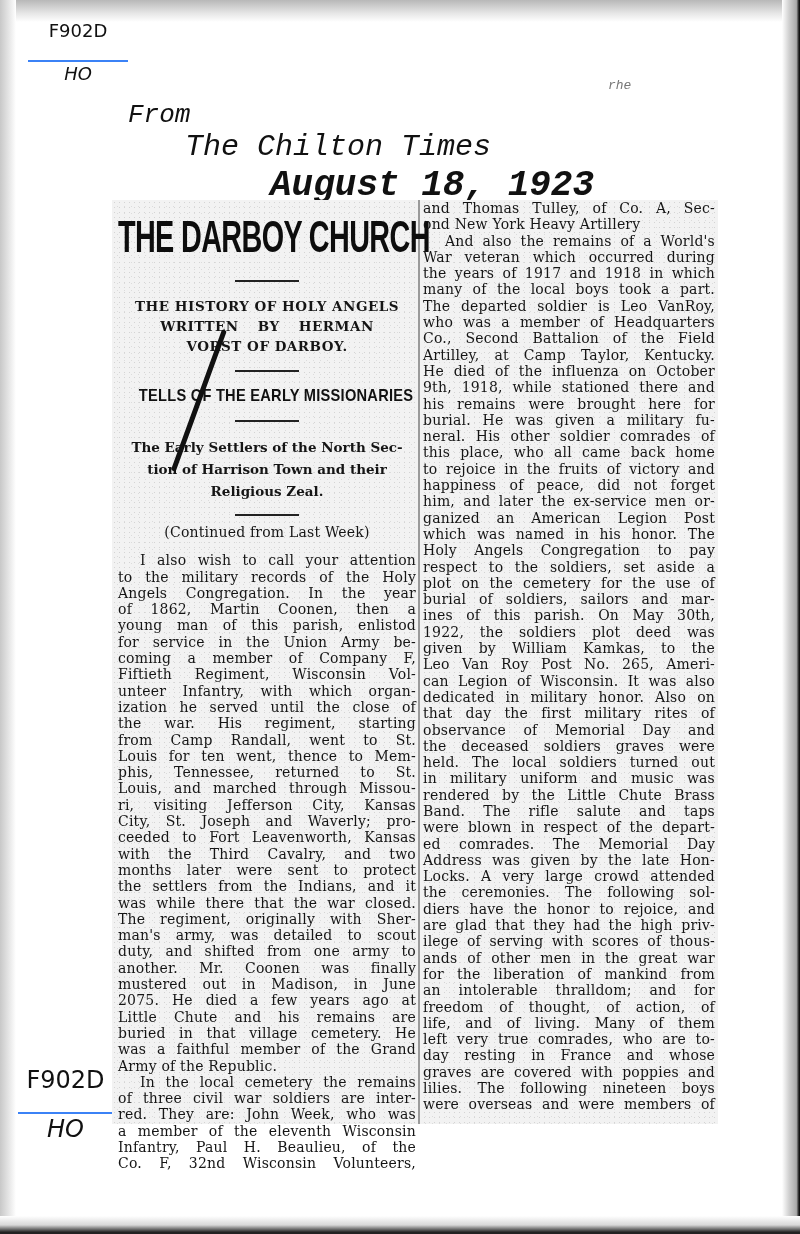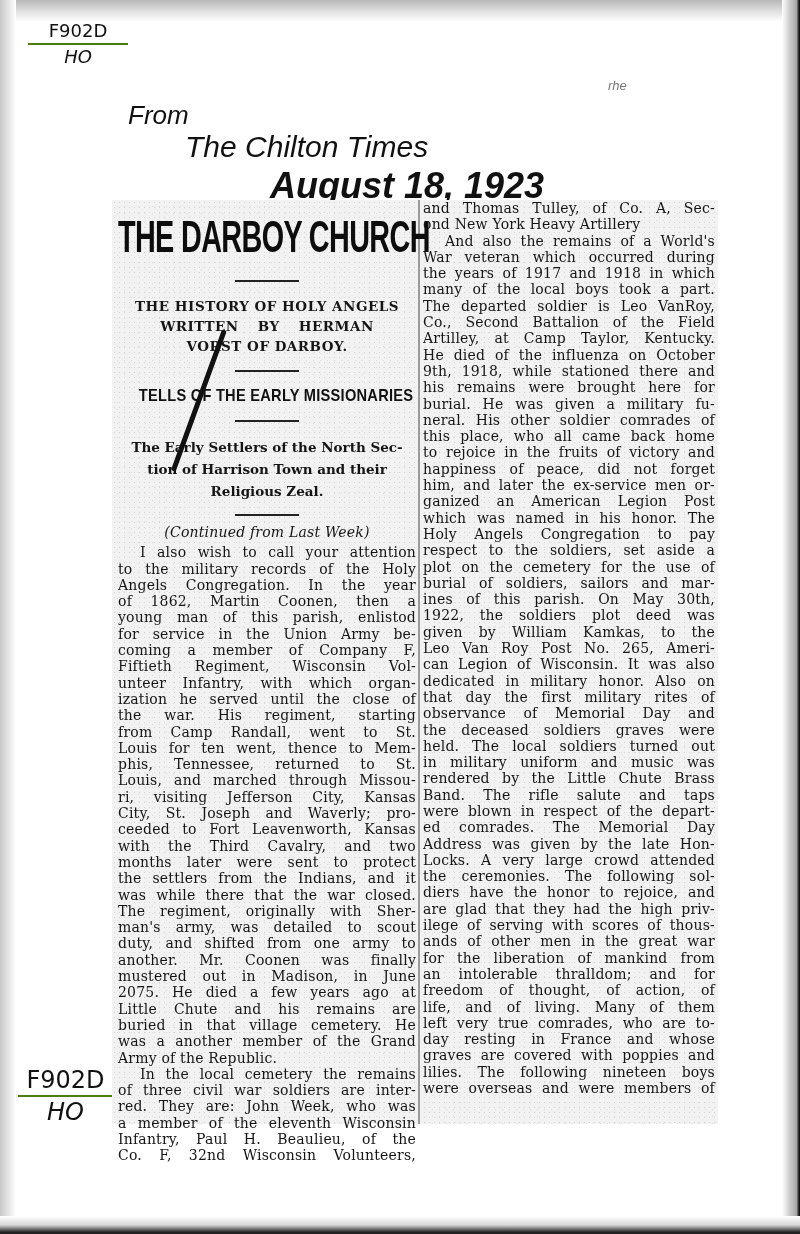--- a/index.html
+++ b/index.html
@@ -18,28 +18,28 @@
   }
   .page-edge-right {
     position: absolute; right: 0; top: 0; width: 18px; height: 1234px;
     background: linear-gradient(90deg, #ffffff, #cfcfcf 40%, #a9a9a9 80%, #111 95%);
   }
   .page-edge-bottom {
     position: absolute; left: 0; bottom: 0; width: 800px; height: 18px;
     background: linear-gradient(#ffffff, #d8d8d8 50%, #222 90%);
   }
   .hand {
-    position: absolute; font-family: Liberation Sans, sans-serif; font-style: italic;
+    position: absolute; font-family: Liberation Mono, monospace; font-style: italic;
     color: #111; white-space: nowrap;
   }
   .catalog {
     position: absolute; font-family: "DejaVu Sans", sans-serif; color: #111;
     text-align: center; line-height: 1;
   }
-  .catalog .num { display: block; padding-bottom: 3px; border-bottom: 2px solid #4d7c0f; }
+  .catalog .num { display: block; padding-bottom: 20px; border-bottom: 2px solid #3b82f6; }
   .catalog .sub { display: block; padding-top: 3px; font-style: italic; }
 
   .clipping {
     position: absolute; left: 112px; top: 200px; width: 606px; height: 924px;
     background: #f2f2f2;
     background-image:
       radial-gradient(#d4d4d4 0.7px, transparent 0.8px),
       radial-gradient(#dcdcdc 0.6px, transparent 0.7px);
     background-size: 5px 5px, 7px 7px;
     background-position: 0 0, 2px 3px;
@@ -120,21 +120,21 @@
   <p class="deck">THE HISTORY OF HOLY ANGELS</p>
   <p class="deck" style="word-spacing:14px;">WRITTEN BY HERMAN</p>
   <p class="deck">VORST OF DARBOY.</p>
   <div class="rule"></div>
   <p class="deck2">TELLS OF THE EARLY MISSIONARIES</p>
   <div class="rule"></div>
   <p class="deck3">The Early Settlers of the North Sec-</p>
   <p class="deck3">tion of Harrison Town and their</p>
   <p class="deck3">Religious Zeal.</p>
   <div class="rule" style="margin:12px auto 8px;"></div>
-  <div class="body-line center" style="margin-bottom:4px;font-style:italic;">(Continued from Last Week)</div>
+  <div class="body-line center" style="margin-bottom:12px;">(Continued from Last Week)</div>
 
   <div class="body-line indent">I also wish to call your attention</div>
   <div class="body-line">to the military records of the Holy</div>
   <div class="body-line">Angels Congregation. In the year</div>
   <div class="body-line">of 1862, Martin Coonen, then a</div>
   <div class="body-line">young man of this parish, enlistod</div>
   <div class="body-line">for service in the Union Army be-</div>
   <div class="body-line">coming a member of Company F,</div>
   <div class="body-line">Fiftieth Regiment, Wisconsin Vol-</div>
   <div class="body-line">unteer Infantry, with which organ-</div>
@@ -152,38 +152,39 @@
   <div class="body-line">the settlers from the Indians, and it</div>
   <div class="body-line">was while there that the war closed.</div>
   <div class="body-line">The regiment, originally with Sher-</div>
   <div class="body-line">man's army, was detailed to scout</div>
   <div class="body-line">duty, and shifted from one army to</div>
   <div class="body-line">another. Mr. Coonen was finally</div>
   <div class="body-line">mustered out in Madison, in June</div>
   <div class="body-line">2075. He died a few years ago at</div>
   <div class="body-line">Little Chute and his remains are</div>
   <div class="body-line">buried in that village cemetery. He</div>
-  <div class="body-line">was a another member of the Grand</div>
+  <div class="body-line">was a faithful member of the Grand</div>
   <div class="body-line last">Army of the Republic.</div>
   <div class="body-line indent">In the local cemetery the remains</div>
   <div class="body-line">of three civil war soldiers are inter-</div>
   <div class="body-line">red. They are: John Week, who was</div>
   <div class="body-line">a member of the eleventh Wisconsin</div>
   <div class="body-line">Infantry, Paul H. Beaulieu, of the</div>
   <div class="body-line">Co. F, 32nd Wisconsin Volunteers,</div>
 </div>
 
 <div class="col-right">
   <div class="body-line">and Thomas Tulley, of Co. A, Sec-</div>
   <div class="body-line last">ond New York Heavy Artillery</div>
   <div class="body-line indent">And also the remains of a World's</div>
   <div class="body-line">War veteran which occurred during</div>
   <div class="body-line">the years of 1917 and 1918 in which</div>
   <div class="body-line">many of the local boys took a part.</div>
   <div class="body-line">The departed soldier is Leo VanRoy,</div>
+  <div class="body-line">who was a member of Headquarters</div>
   <div class="body-line">Co., Second Battalion of the Field</div>
   <div class="body-line">Artilley, at Camp Taylor, Kentucky.</div>
   <div class="body-line">He died of the influenza on October</div>
   <div class="body-line">9th, 1918, while stationed there and</div>
   <div class="body-line">his remains were brought here for</div>
   <div class="body-line">burial. He was given a military fu-</div>
   <div class="body-line">neral. His other soldier comrades of</div>
   <div class="body-line">this place, who all came back home</div>
   <div class="body-line">to rejoice in the fruits of victory and</div>
   <div class="body-line">happiness of peace, did not forget</div>

